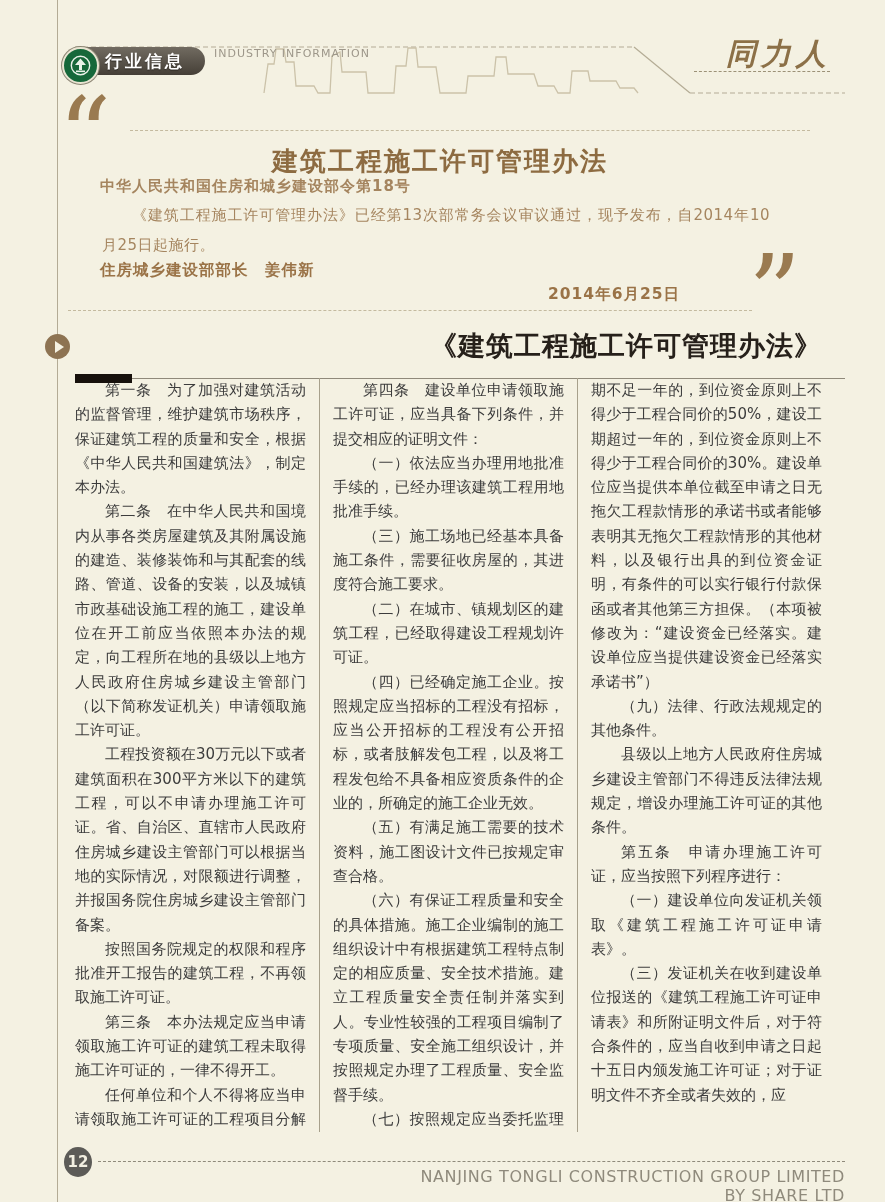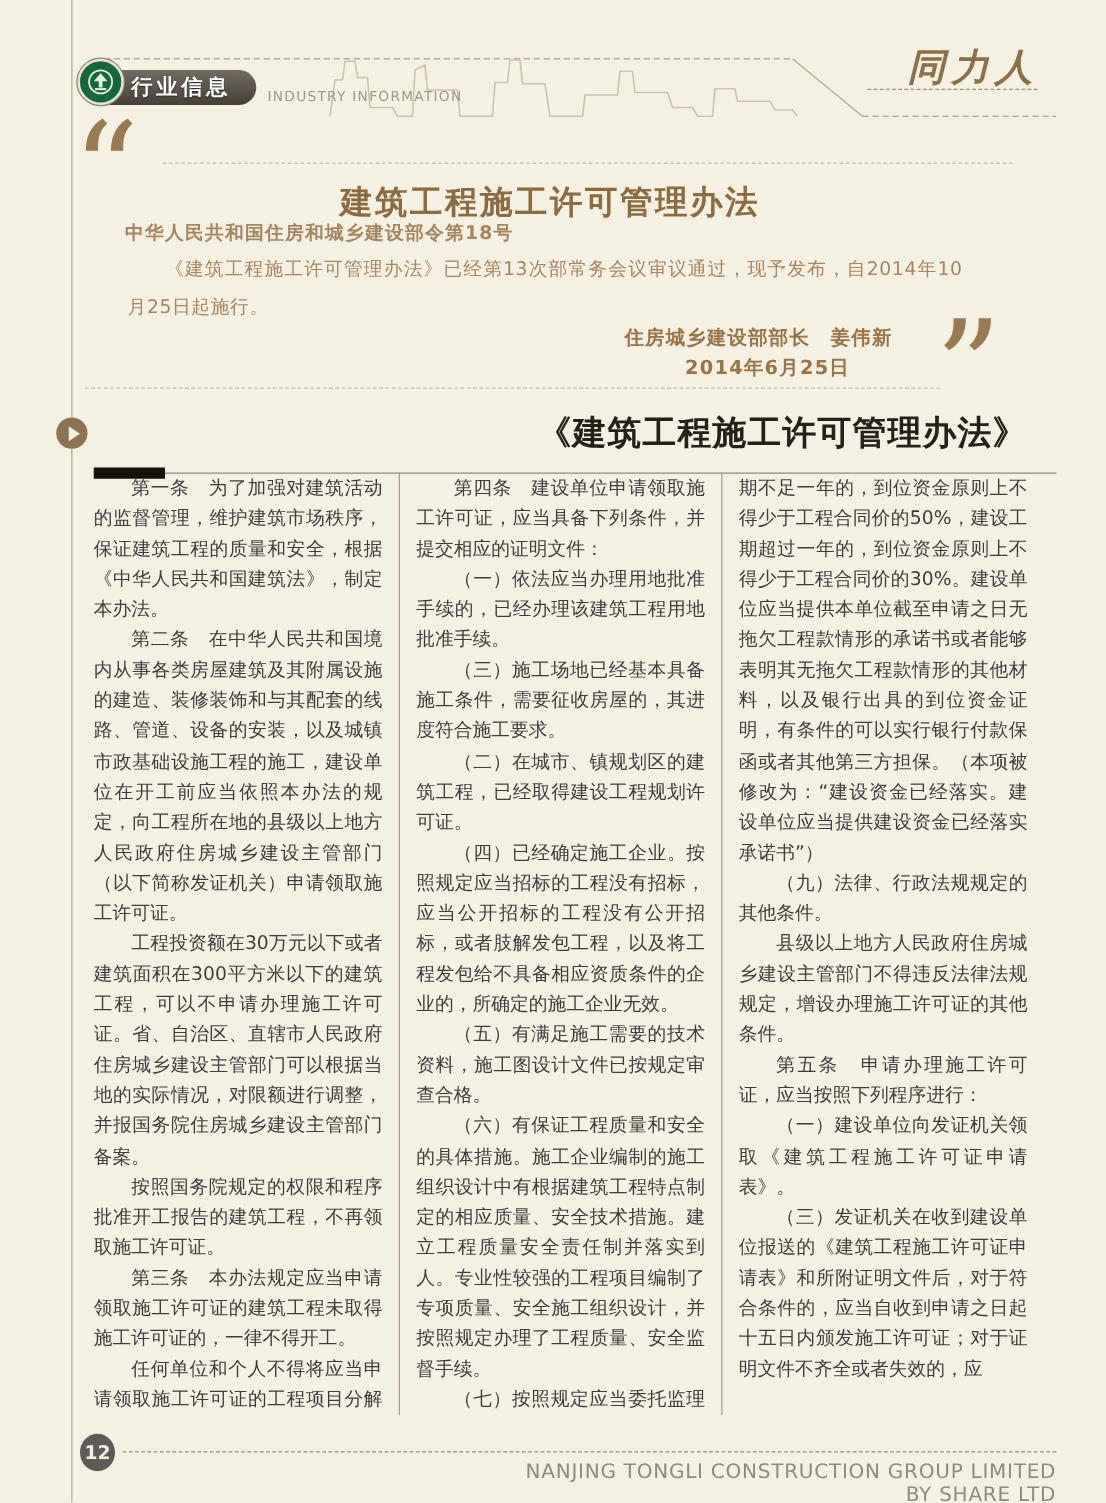--- a/index.html
+++ b/index.html
@@ -2,21 +2,21 @@
 <html><head>
 <meta charset="utf-8">
 <style>
   html,body{margin:0;padding:0;}
   body{font-family:"DejaVu Sans","Liberation Sans",sans-serif;background:#e9e5d5;}
   .page{position:relative;width:885px;height:1202px;background:#f4f1e2;overflow:hidden;margin:0 auto;}
   .vline{position:absolute;left:57px;top:0;width:1px;height:1202px;background:#b3ab95;}
 
   
   .header-deco{position:absolute;left:68px;top:40px;width:777px;height:58px;}
-  .badge{position:absolute;left:62px;top:47px;display:flex;align-items:flex-end;z-index:3;}
+  .badge{position:absolute;left:62px;top:47px;display:flex;align-items:flex-start;z-index:3;}
   .badge-circle{width:33px;height:33px;border-radius:50%;background:#16683a;border:2px solid #e9e5d2;
     box-shadow:0 0 0 1px #8c8574;display:flex;align-items:center;justify-content:center;z-index:4;}
   .badge-tab{height:28px;line-height:28px;background:linear-gradient(180deg,#716b61,#453f37);
     border-radius:5px 16px 16px 5px;color:#fff;padding:0 20px 0 30px;margin-left:-24px;
     font-size:17px;font-weight:bold;letter-spacing:3px;text-shadow:0 1px 1px #2a2620;}
   .badge-en{font-size:11px;color:#9d978a;margin-left:9px;letter-spacing:1px;}
   .logo{position:absolute;left:726px;top:34px;font-family:"DejaVu Serif","Liberation Serif",serif;
     font-size:30px;font-weight:bold;font-style:italic;color:#8c7047;letter-spacing:5px;z-index:3;}
   .logo-underline{position:absolute;left:694px;top:71px;width:136px;border-top:1px dashed #9c9177;}
 
@@ -26,21 +26,21 @@
   .q-close{position:absolute;left:748px;top:242px;font-family:"DejaVu Serif","Liberation Serif",serif;
     font-size:104px;line-height:104px;color:#9a7a50;}
   .q-dot-top{position:absolute;left:130px;top:130px;width:680px;border-top:1px dashed #c4ba9f;}
   .q-dot-bottom{position:absolute;left:68px;top:310px;width:684px;border-top:1px dashed #c4ba9f;}
   .q-title{position:absolute;left:100px;top:144px;width:680px;text-align:center;
     font-size:26px;font-weight:bold;color:#8d6b41;letter-spacing:2px;}
   .q-subtitle{position:absolute;left:100px;top:177px;width:680px;text-align:left;
     font-size:15px;color:#a5855f;letter-spacing:1px;font-weight:bold;}
   .q-body{position:absolute;left:102px;top:200px;width:668px;font-size:15px;line-height:30px;
     color:#a5855f;text-indent:2em;text-align:justify;letter-spacing:0.5px;}
-  .q-sign{position:absolute;left:100px;top:260px;width:672px;text-align:right;padding-right:58px;
+  .q-sign{position:absolute;left:100px;top:260px;width:672px;padding-right:58px;
     font-size:15.5px;font-weight:bold;color:#9a7347;letter-spacing:1px;box-sizing:border-box;}
   .q-date{position:absolute;left:100px;top:284px;width:672px;text-align:right;padding-right:92px;
     font-size:15.5px;font-weight:bold;color:#9a7347;letter-spacing:1px;box-sizing:border-box;}
 
   
   .sec-marker{position:absolute;left:45px;top:334px;width:25px;height:25px;border-radius:50%;
     background:#8d7352;z-index:3;display:flex;align-items:center;justify-content:center;}
   .sec-marker .tri{width:0;height:0;border-left:9px solid #f4f1e2;border-top:6px solid transparent;
     border-bottom:6px solid transparent;margin-left:4px;}
   .sec-title{position:absolute;left:75px;top:328px;width:747px;text-align:right;font-size:27px;

